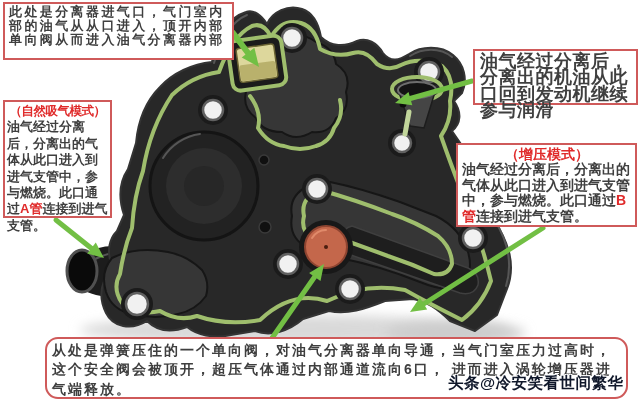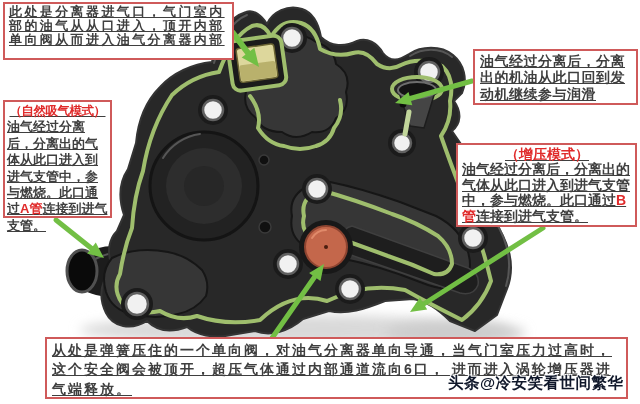--- a/index.html
+++ b/index.html
@@ -18,37 +18,36 @@
   .stage{
     position:relative;width:640px;height:404px;overflow:hidden;
     background:var(--background);
   }
   .photo-svg{position:absolute;left:0;top:0;width:640px;height:404px;}
 
   .note{
     position:absolute;background:#fff;border:2px solid var(--annotation-border);
     box-sizing:border-box;color:var(--annotation-text);font-weight:700;
     z-index:3;
-    text-decoration:underline;
   }
   .note .hl{color:var(--highlight-red);}
   .note-title{color:var(--highlight-red);text-align:center;white-space:nowrap;}
 
   .note-tl{left:3px;top:2px;width:231px;height:58px;font-size:13px;line-height:14.2px;
     letter-spacing:2.4px;padding:1px 2px 1px 4px;}
-  .note-tr{left:473px;top:49px;width:165px;height:56px;font-size:14px;line-height:16.4px;
+  .note-tr{left:473px;top:49px;width:165px;height:56px;font-size:18px;line-height:16.4px;
     letter-spacing:0.5px;padding:2px 3px 2px 5px;}
   .note-left{left:3px;top:100px;width:109px;height:118px;font-size:13px;line-height:16.4px;
     padding:1px 2px;}
   .note-left .note-title{font-size:12.5px;letter-spacing:-0.5px;}
   .note-right{left:456px;top:143px;width:181px;height:84px;font-size:14px;line-height:15.4px;
     padding:2px 3px 2px 4px;}
   .note-right .note-title{font-size:14px;}
   .note-bottom{left:45px;top:337px;width:583px;height:62px;font-size:14px;line-height:19.3px;
-    letter-spacing:2px;padding:2px 5px;}
+    letter-spacing:2px;padding:2px 5px;border-radius:13px;}
 
   .watermark{
     position:absolute;left:448px;top:373px;width:192px;z-index:5;
     font-size:15.5px;font-weight:700;color:#0f172a;letter-spacing:0.5px;
     text-shadow:1px 1px 0 rgba(255,255,255,.95),-1px -1px 0 rgba(255,255,255,.95),
                 1px -1px 0 rgba(255,255,255,.95),-1px 1px 0 rgba(255,255,255,.95);
   }
 
   
   .body-fill{fill:var(--part-black);stroke:#343434;stroke-width:2;stroke-linejoin:round;}

